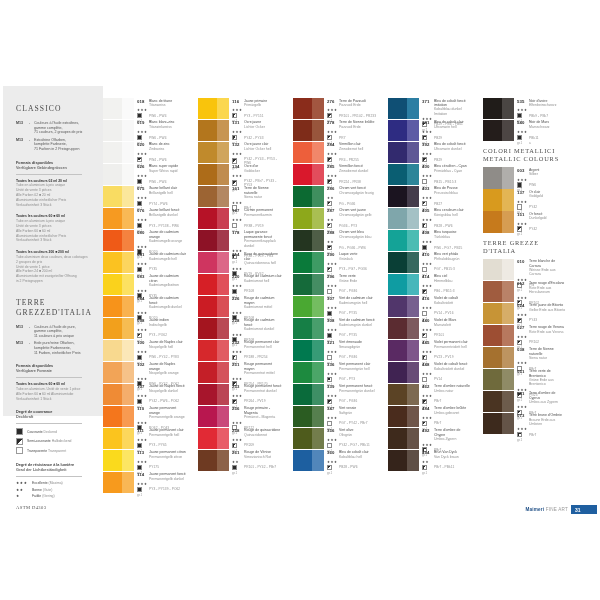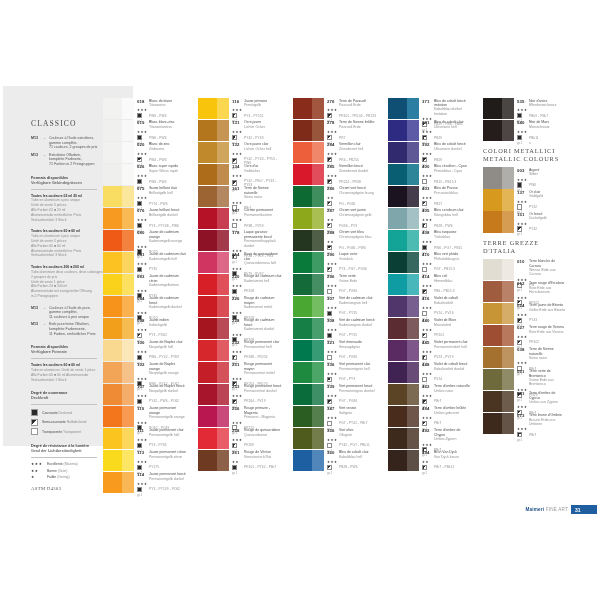--- a/index.html
+++ b/index.html
@@ -15,21 +15,21 @@
     background:#ffffff;
   }
   .sheet{
     position:absolute;left:0;top:84px;width:600px;height:430px;
     background:#ffffff;
   }
   
   .leftpanel{
     position:absolute;left:3px;top:86px;width:96px;height:326px;
     background:#ececec;
-    padding:17px;
+    padding:2px;
   }
   .lp-inner{padding:16px 8px 8px 11px;}
   .lp-title{
     font-family:"Liberation Serif", serif;
     font-size:7.6px;letter-spacing:1.1px;color:#4a4a4a;
     line-height:10px;margin:0 0 7px 0;font-weight:400;
   }
   .lp-title.second{margin-top:14px;}
   .lp-codeline{display:flex;margin-bottom:3px;line-height:4.6px;}
   .lp-code{width:13px;flex:0 0 13px;font-size:3.6px;color:#3f3f3f;font-weight:700;}
@@ -125,20 +125,21 @@
             <i>Extrafeine Ölfarben,</i>
             <i>komplette Farbserie,</i>
             <i>71 Farben in 2 Preisgruppen</i>
           </span>
         </div>
         <div class="lp-sub">Formats disponibles<span class="de">Verfügbare Gebindegrössen</span></div>
         <div class="lp-rule"></div>
         <div class="lp-para"><b>Toutes les couleurs 02 ml 20 ml</b><br><span class="de">Tube en aluminium à prix unique</span><br><span class="de">Unité de vente 3 pièces</span><br><span class="de">Alle Farben 02 ■ 20 ml</span><br><span class="de">Aluminiumtube einheitlicher Preis</span><br><span class="de">Verkaufseinheit 3 Stück</span><br></div>
         <div class="lp-para"><b>Toutes les couleurs 60 ■ 60 ml</b><br><span class="de">Tube en aluminium à prix unique</span><br><span class="de">Unité de vente 3 pièces</span><br><span class="de">Alle Farben 60 ■ 60 ml</span><br><span class="de">Aluminiumtube einheitlicher Preis</span><br><span class="de">Verkaufseinheit 3 Stück</span><br></div>
         <div class="lp-para"><b>Toutes les couleurs 200 ■ 200 ml</b><br><span class="de">Tube aluminium deux couleurs, deux coloriages</span><br><span class="de">2 groupes de prix</span><br><span class="de">Unité de vente 1 pièce</span><br><span class="de">Alle Farben 24 ■ 200 ml</span><br><span class="de">Aluminiumtube mit zweigeteilter Öffnung</span><br><span class="de">in 2 Preisgruppen</span><br></div>
+        <div class="lp-title second">TERRE GREZZE<span class="l2">D'ITALIA</span></div>
         <div class="lp-codeline">
           <span class="lp-code">M13</span>
           <span class="lp-dash">-</span>
           <span class="lp-ctext">
             <i>Couleurs à l'huile de pure,</i>
             <i>gamme complète,</i>
             <i>11 couleurs à prix unique</i>
           </span>
         </div>
         <div class="lp-codeline">

